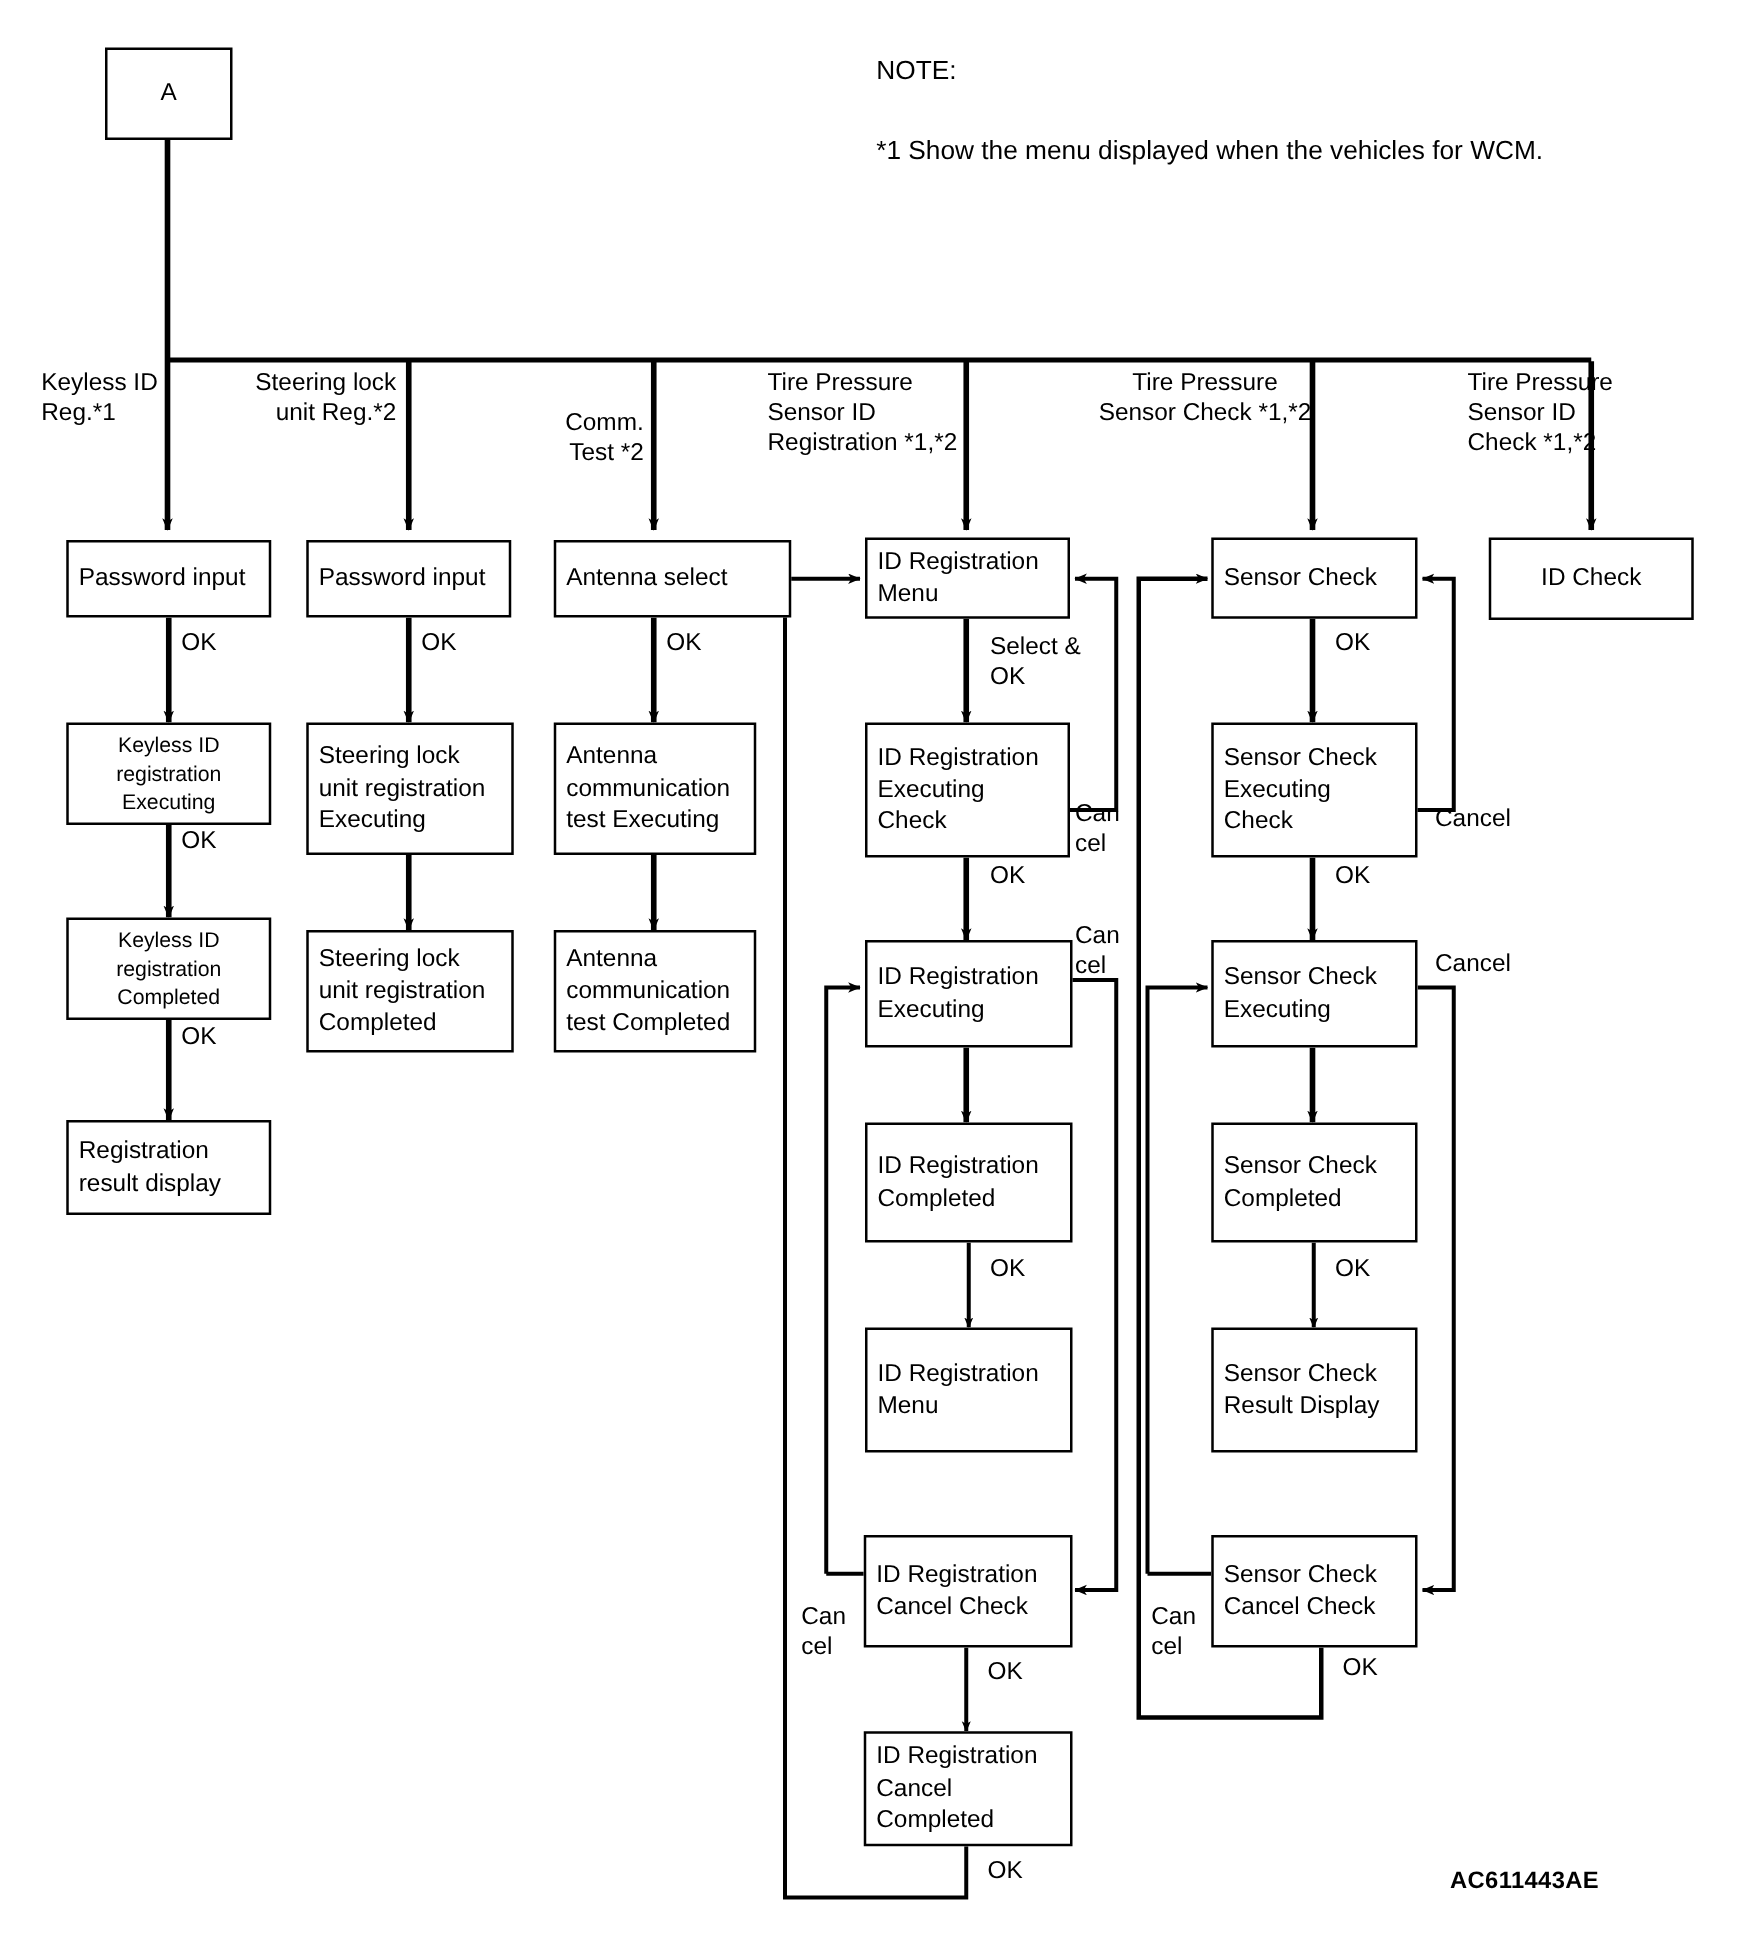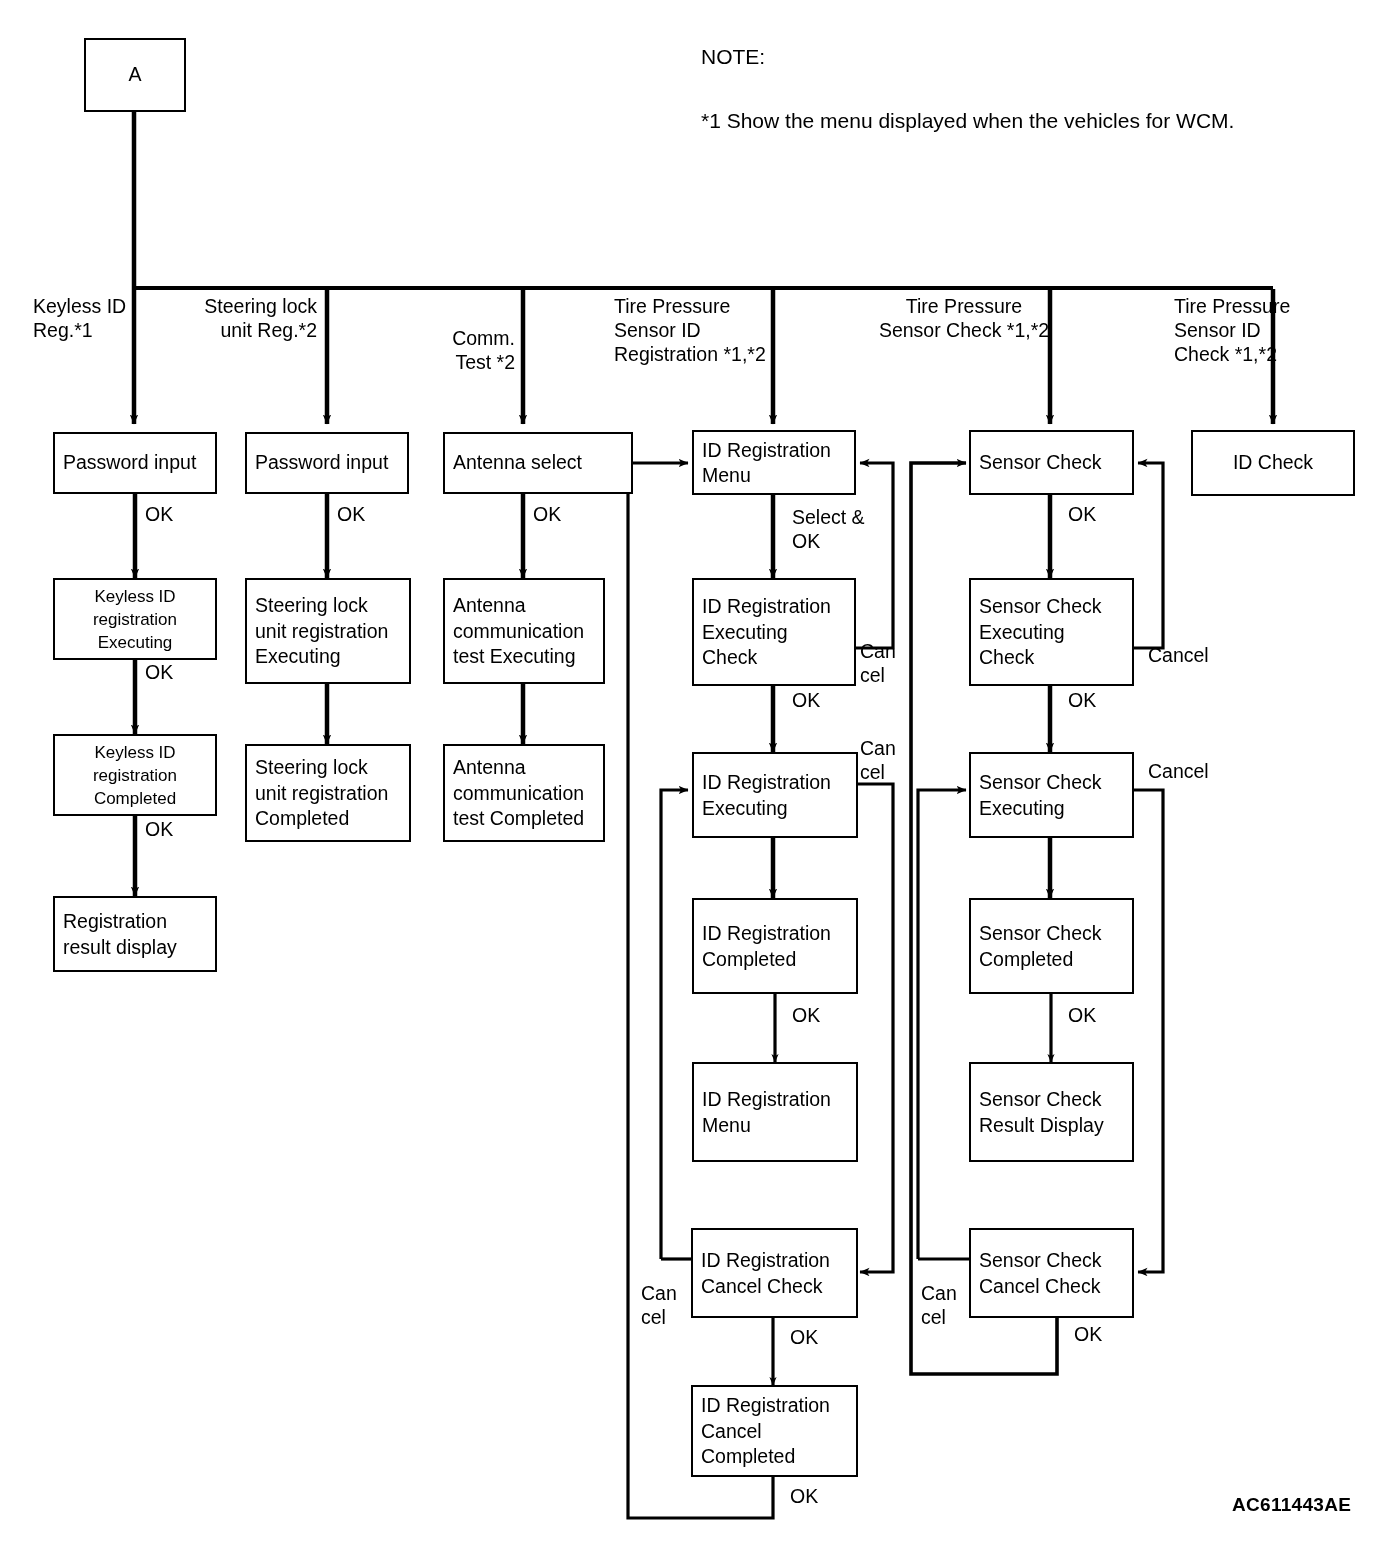--- a/index.html
+++ b/index.html
@@ -238,15 +238,15 @@
 
   <div class="lbl" style="left:1148px;top:643px;">Cancel</div>
   <div class="lbl" style="left:1148px;top:759px;">Cancel</div>
   <div class="lbl" style="left:921px;top:1281px;">Can
 cel</div>
 
   <div class="node ctr vc" style="left:1191px;top:430px;width:164px;height:66px;padding-left:48px;">
     <div class="txt">ID Check</div>
   </div>
 
-  <div class="code" style="left:1232px;top:1494px;">AC611443AE</div>
+  <div class="code" style="left:1160px;top:1494px;">AC611443AE</div>
 
 </div>
 
 </body></html>

